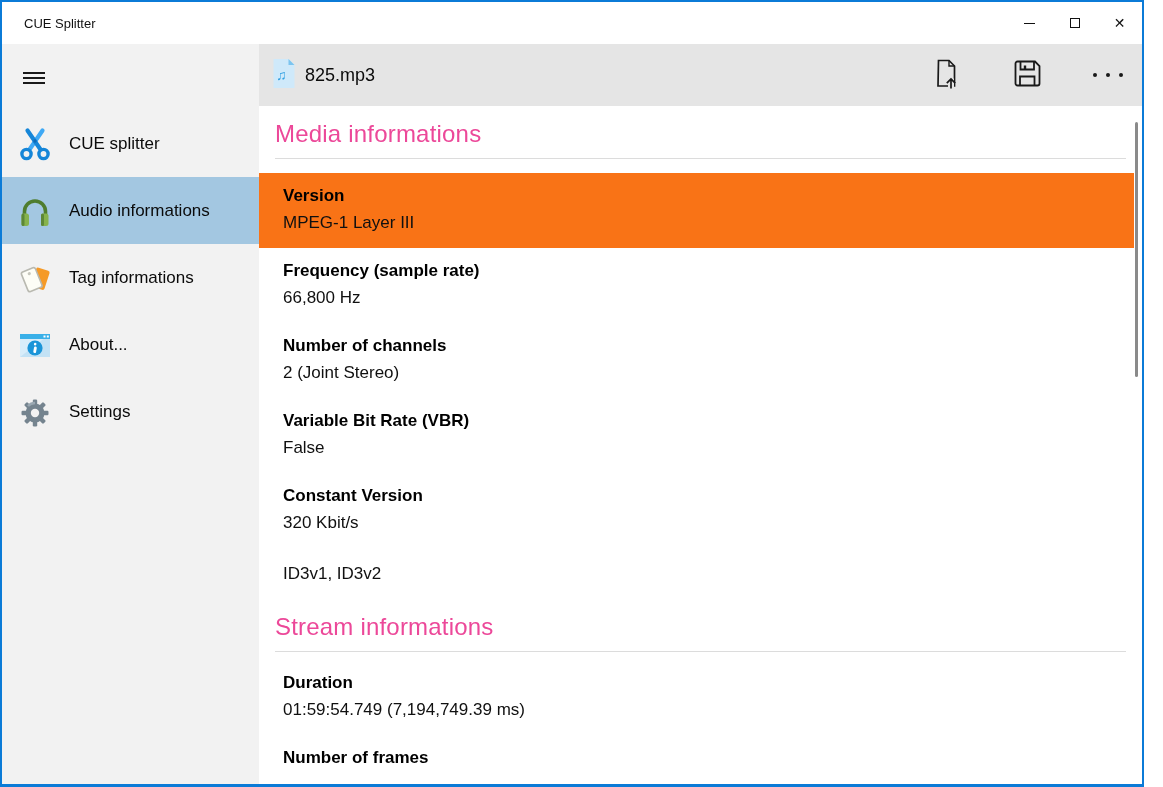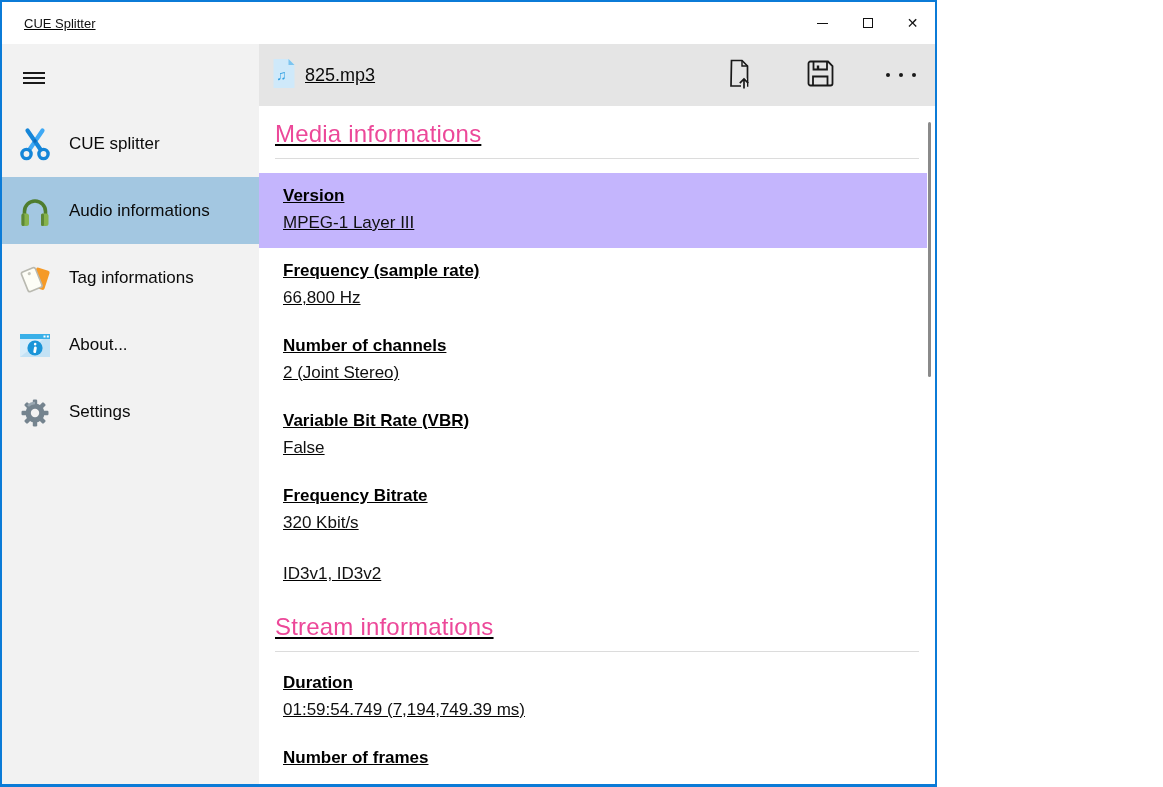--- a/index.html
+++ b/index.html
@@ -4,27 +4,26 @@
 <style>
   * { box-sizing: border-box; margin: 0; padding: 0; }
   html, body { width: 1163px; height: 787px; }
   body {
     font-family: "Liberation Sans", "DejaVu Sans", sans-serif;
     background: #fff;
     color: #000;
     overflow: hidden;
   }
   .window {
-    width: 937px; height: 787px;
+    width: 1144px; height: 787px;
     border: 2px solid #0b7bd7;
     border-bottom-width: 3px;
     display: flex; flex-direction: column;
     background: #fff;
     position: relative;
-    text-decoration: underline;
   }
   
   .titlebar {
     height: 42px; flex: 0 0 42px;
     background: #ffffff;
     display: flex; align-items: center;
     padding-left: 22px;
     position: relative;
   }
   .titlebar .title { font-size: 13px; color: #111; }
@@ -90,21 +89,21 @@
   
   .content { flex: 1; position: relative; overflow: hidden; }
   .section-heading {
     margin: 14px 16px 0 16px;
     font-size: 24px; font-weight: 300; color: #ec4899;
     letter-spacing: 0.2px;
   }
   .rule { border: none; border-top: 1px solid #dcdcdc; margin: 10px 16px 0 16px; }
   .rows { margin-top: 8px; }
   .row { padding: 11px 24px 13px 24px; margin-right: 8px; }
-  .row.selected { background: #c4b5fd; margin-top: 14px; }
+  .row.selected { background: #f97316; margin-top: 14px; }
   .row-label { font-size: 17px; font-weight: bold; color: #000; line-height: 24px; }
   .row-value { font-size: 17px; color: #101010; line-height: 24px; margin-top: 3px; }
   .scrollbar {
     position: absolute; top: 16px; right: 4px;
     width: 3px; height: 255px;
     background: #8a8a8a; border-radius: 2px;
   }
 </style>
 </head>
 <body>
@@ -277,21 +276,21 @@
           </div>
           <div class="row">
             <div class="row-label">Number of channels</div>
             <div class="row-value">2 (Joint Stereo)</div>
           </div>
           <div class="row">
             <div class="row-label">Variable Bit Rate (VBR)</div>
             <div class="row-value">False</div>
           </div>
           <div class="row">
-            <div class="row-label">Frequency Bitrate</div>
+            <div class="row-label">Constant Version</div>
             <div class="row-value">320 Kbit/s</div>
           </div>
           <div class="row">
             <div class="row-value">ID3v1, ID3v2</div>
           </div>
         </div>
 
         <h2 class="section-heading">Stream informations</h2>
         <hr class="rule">
 

